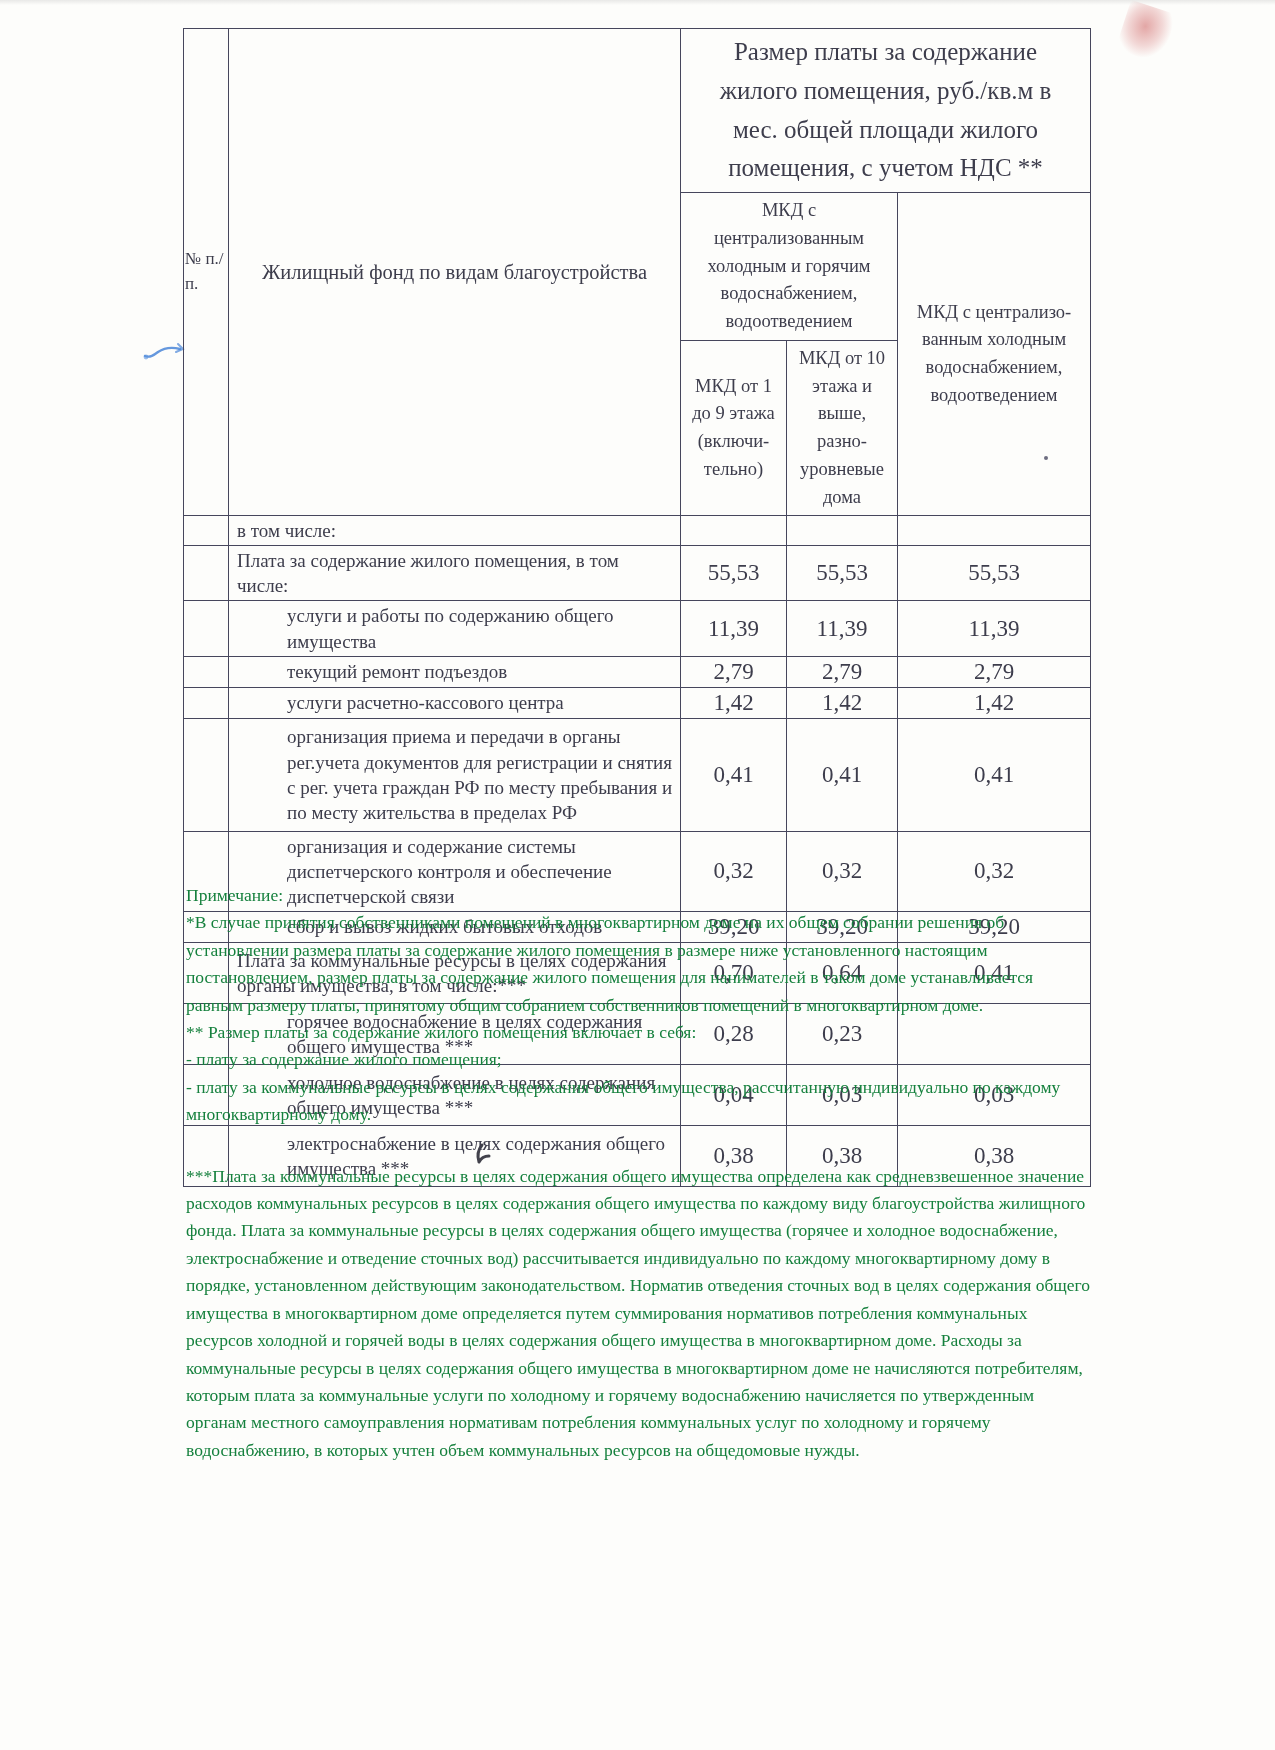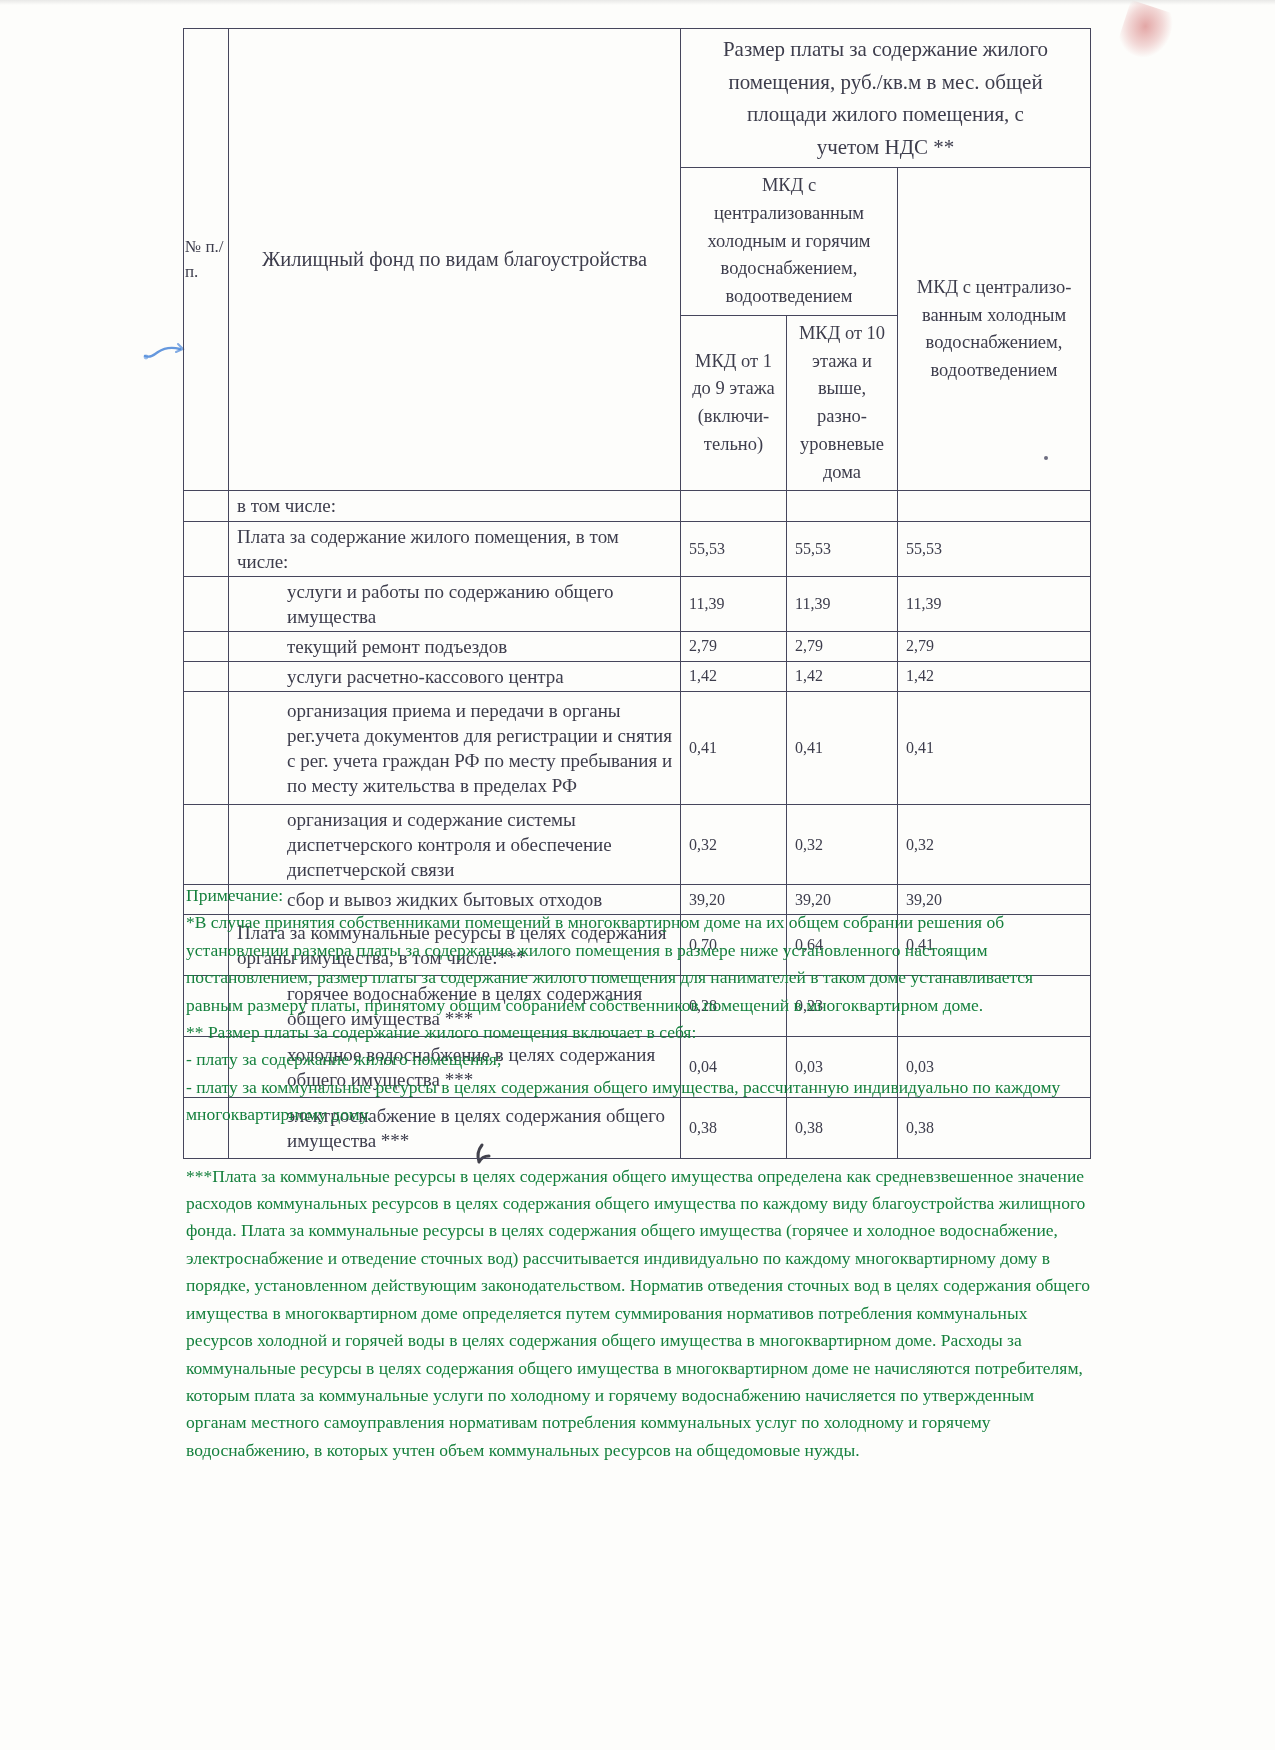--- a/index.html
+++ b/index.html
@@ -21,27 +21,27 @@
     font-weight:normal; vertical-align:middle;
   }
   col.c-num  { width:45px; }
   col.c-fund { width:452px; }
   col.c-v1   { width:106px; }
   col.c-v2   { width:111px; }
   col.c-v3   { width:193px; }
 
   .th-num  { font-size:17px; line-height:1.45; text-align:left; }
   .th-fund { font-size:20.5px; padding:0 20px; }
-  .th-pay  { height:90px; font-size:21px; line-height:1.55; text-align:center; padding:4px 34px; }
+  .th-pay  { height:90px; font-size:25px; line-height:1.55; text-align:center; padding:4px 34px; }
   .hr2 th  { height:95px; font-size:18.5px; line-height:1.5; text-align:center; padding:4px 9px; }
   .hr3 th  { height:117px; font-size:18.5px; line-height:1.5; text-align:center; padding:4px 7px; }
 
   .td-label { font-size:19px; line-height:1.32; padding:2px 6px 2px 8px; }
   tr.indent .td-label { padding-left:58px; }
-  .td-val   { font-size:16px; padding:2px 8px; }
+  .td-val   { font-size:23px; text-align:center; padding:2px 20px; }
   .td-num   {}
   tr.r-s  { height:26px; }
   tr.r-1l { height:27px; }
   tr.r-2l { height:61px; }
   tr.r-4l { height:113px; }
 
   
   .notes {
     position:absolute; left:186px; top:882px; width:908px;
     font-size:17.5px; line-height:27.4px; color:#15803d;

